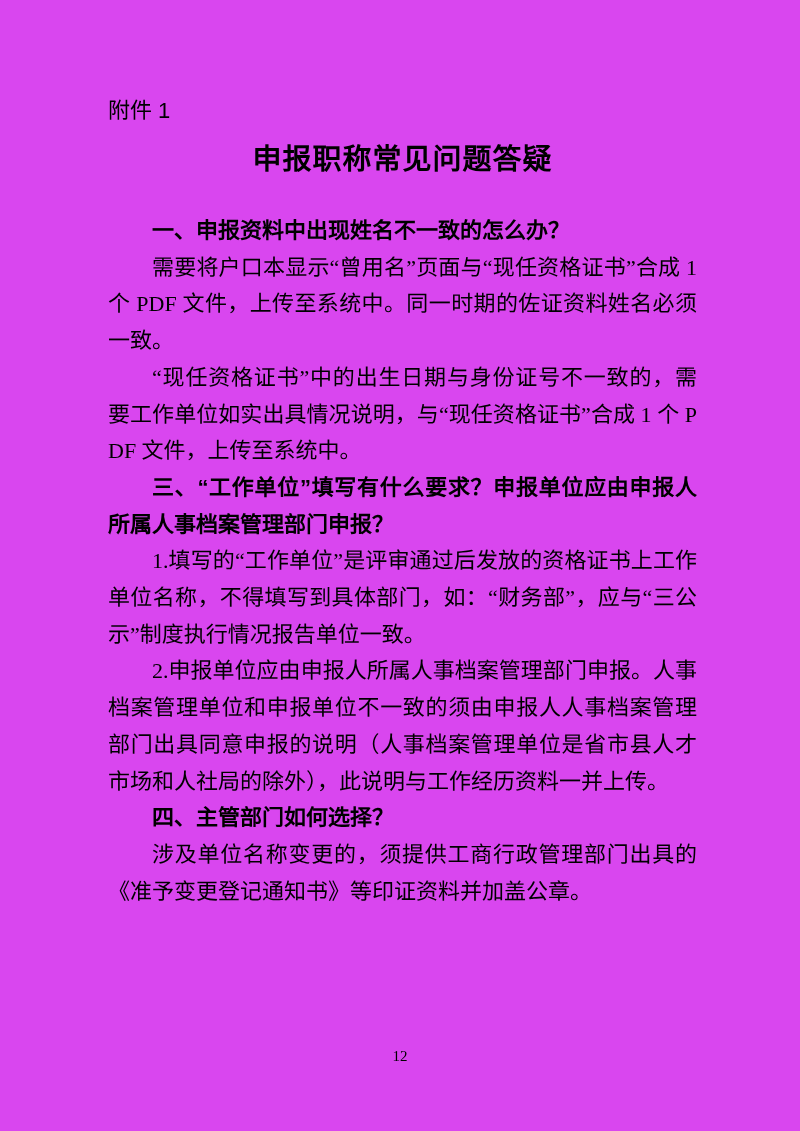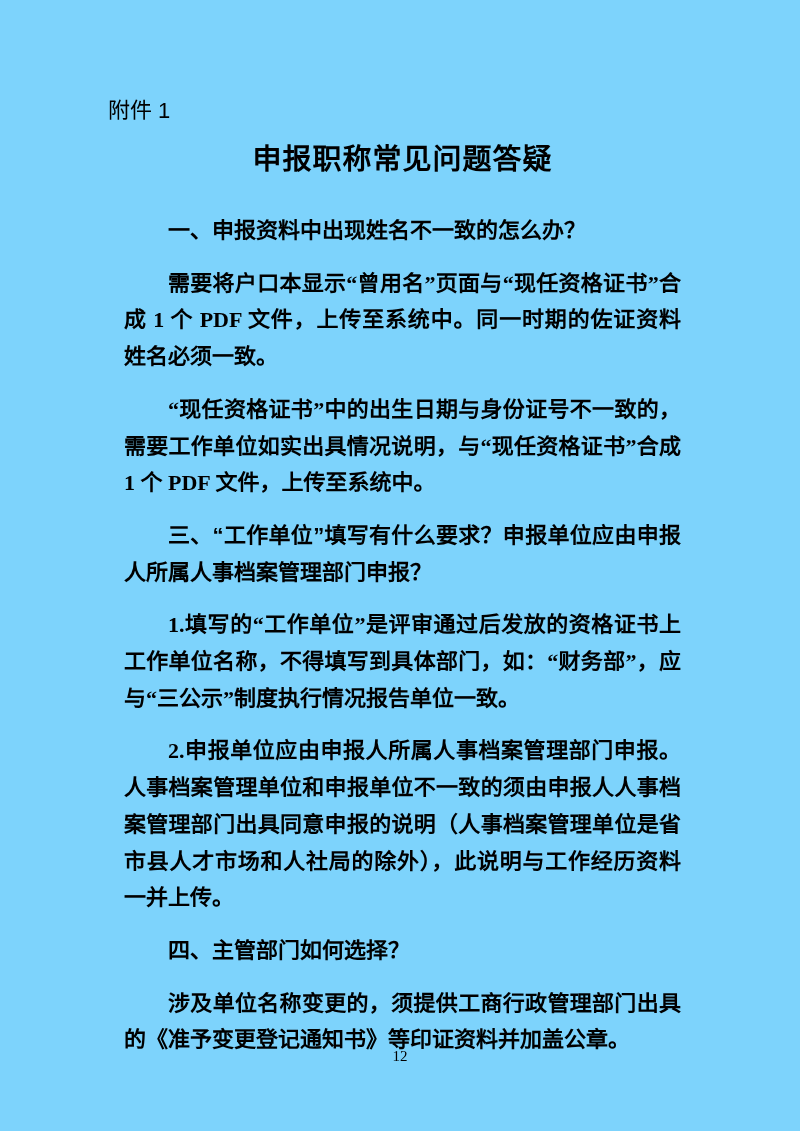--- a/index.html
+++ b/index.html
@@ -13,21 +13,21 @@
     position: relative;
     overflow: hidden;
     color: #000000;
     font-family: "Liberation Serif", "DejaVu Serif", serif;
   }
   .page {
     position: absolute;
     inset: 0;
     box-sizing: border-box;
     padding: 96px 103px 0 108px;
-    background: #7dd3fc;
+    background: #d946ef;
   }
   .attachment-label {
     font-family: "Liberation Sans", "DejaVu Sans", sans-serif;
     font-size: 22px;
     line-height: 30px;
     color: #000000;
   }
   .doc-title {
     margin-top: 12px;
     text-align: center;
@@ -35,36 +35,36 @@
     font-weight: 700;
     font-size: 29px;
     line-height: 42px;
     letter-spacing: 1px;
     color: #000000;
   }
   .doc-body {
     margin-top: 33px;
   }
   .para {
-    margin: 16px;
+    margin: 0;
     font-size: 22px;
     line-height: 36.7px;
     text-align: justify;
     text-justify: inter-character;
     text-indent: 44px;
     word-break: break-all;
     color: #000000;
   }
   .para.question {
     font-family: "Liberation Sans", "DejaVu Sans", sans-serif;
     font-weight: 700;
   }
   .para.answer {
     font-family: "Liberation Serif", "DejaVu Serif", serif;
-    font-weight: 700;
+    font-weight: 400;
   }
   .page-number {
     position: absolute;
     left: 0;
     right: 0;
     top: 1046px;
     text-align: center;
     font-family: "Liberation Serif", "DejaVu Serif", serif;
     font-size: 15px;
     line-height: 20px;

